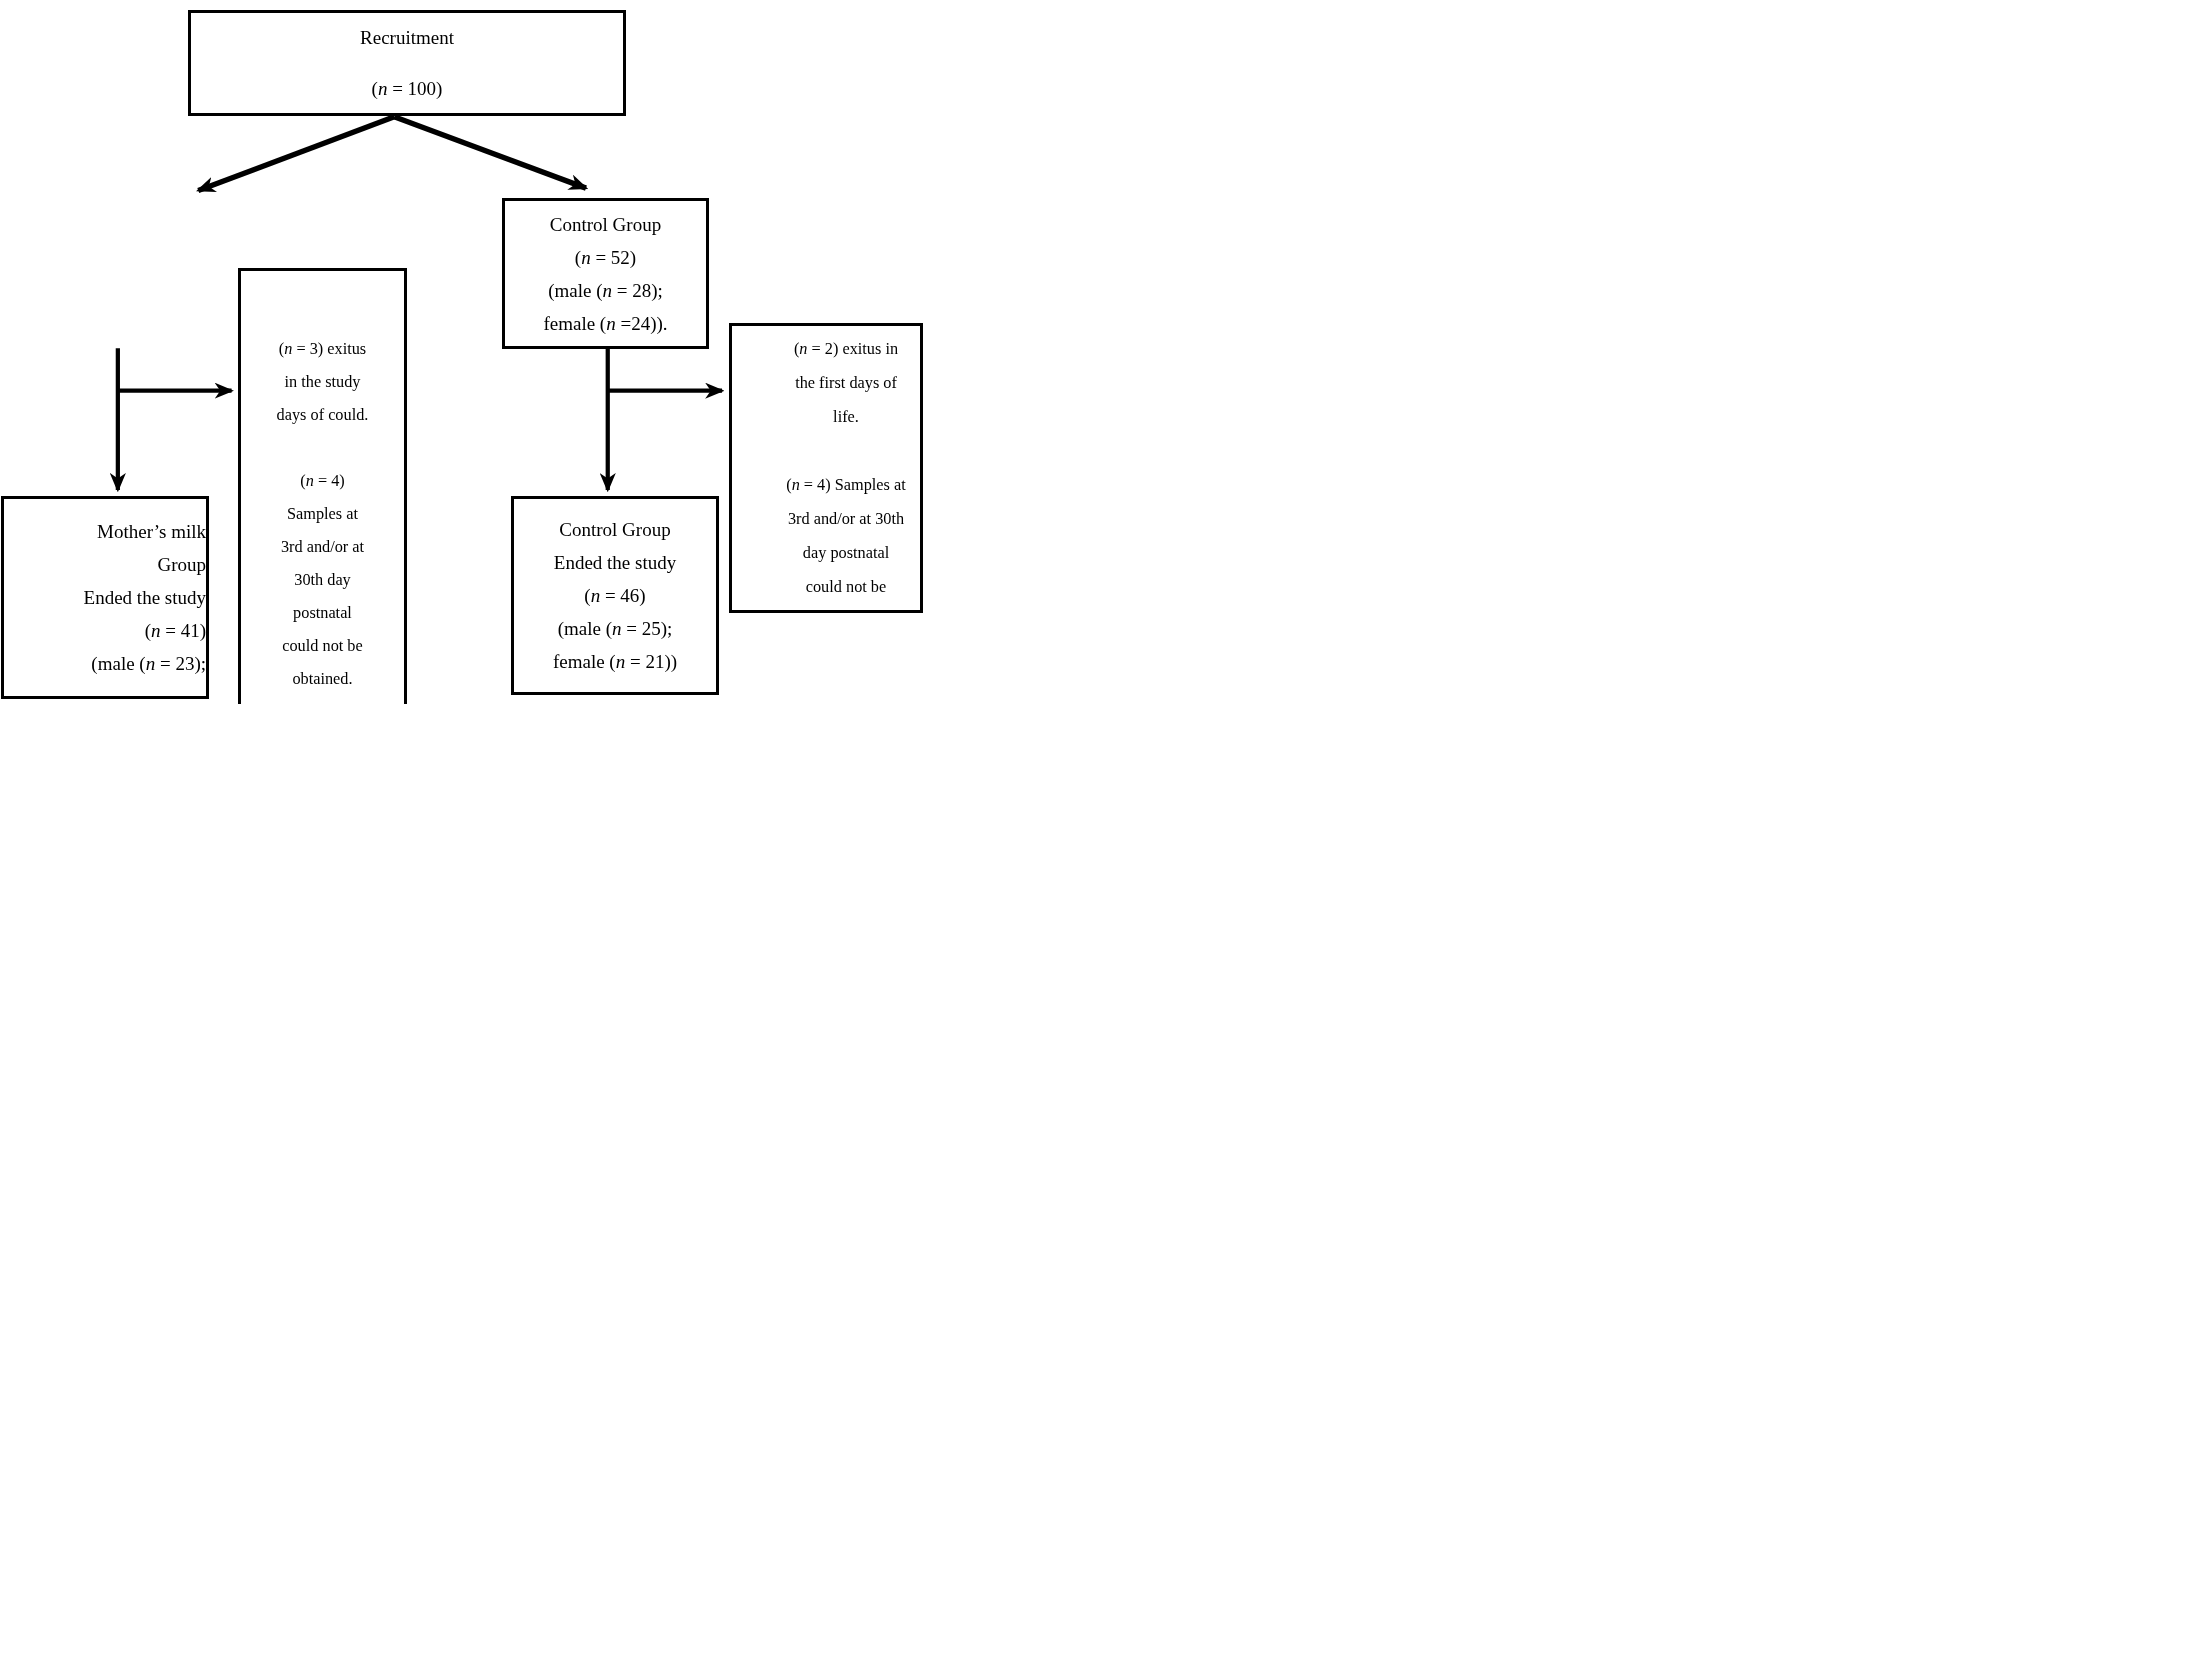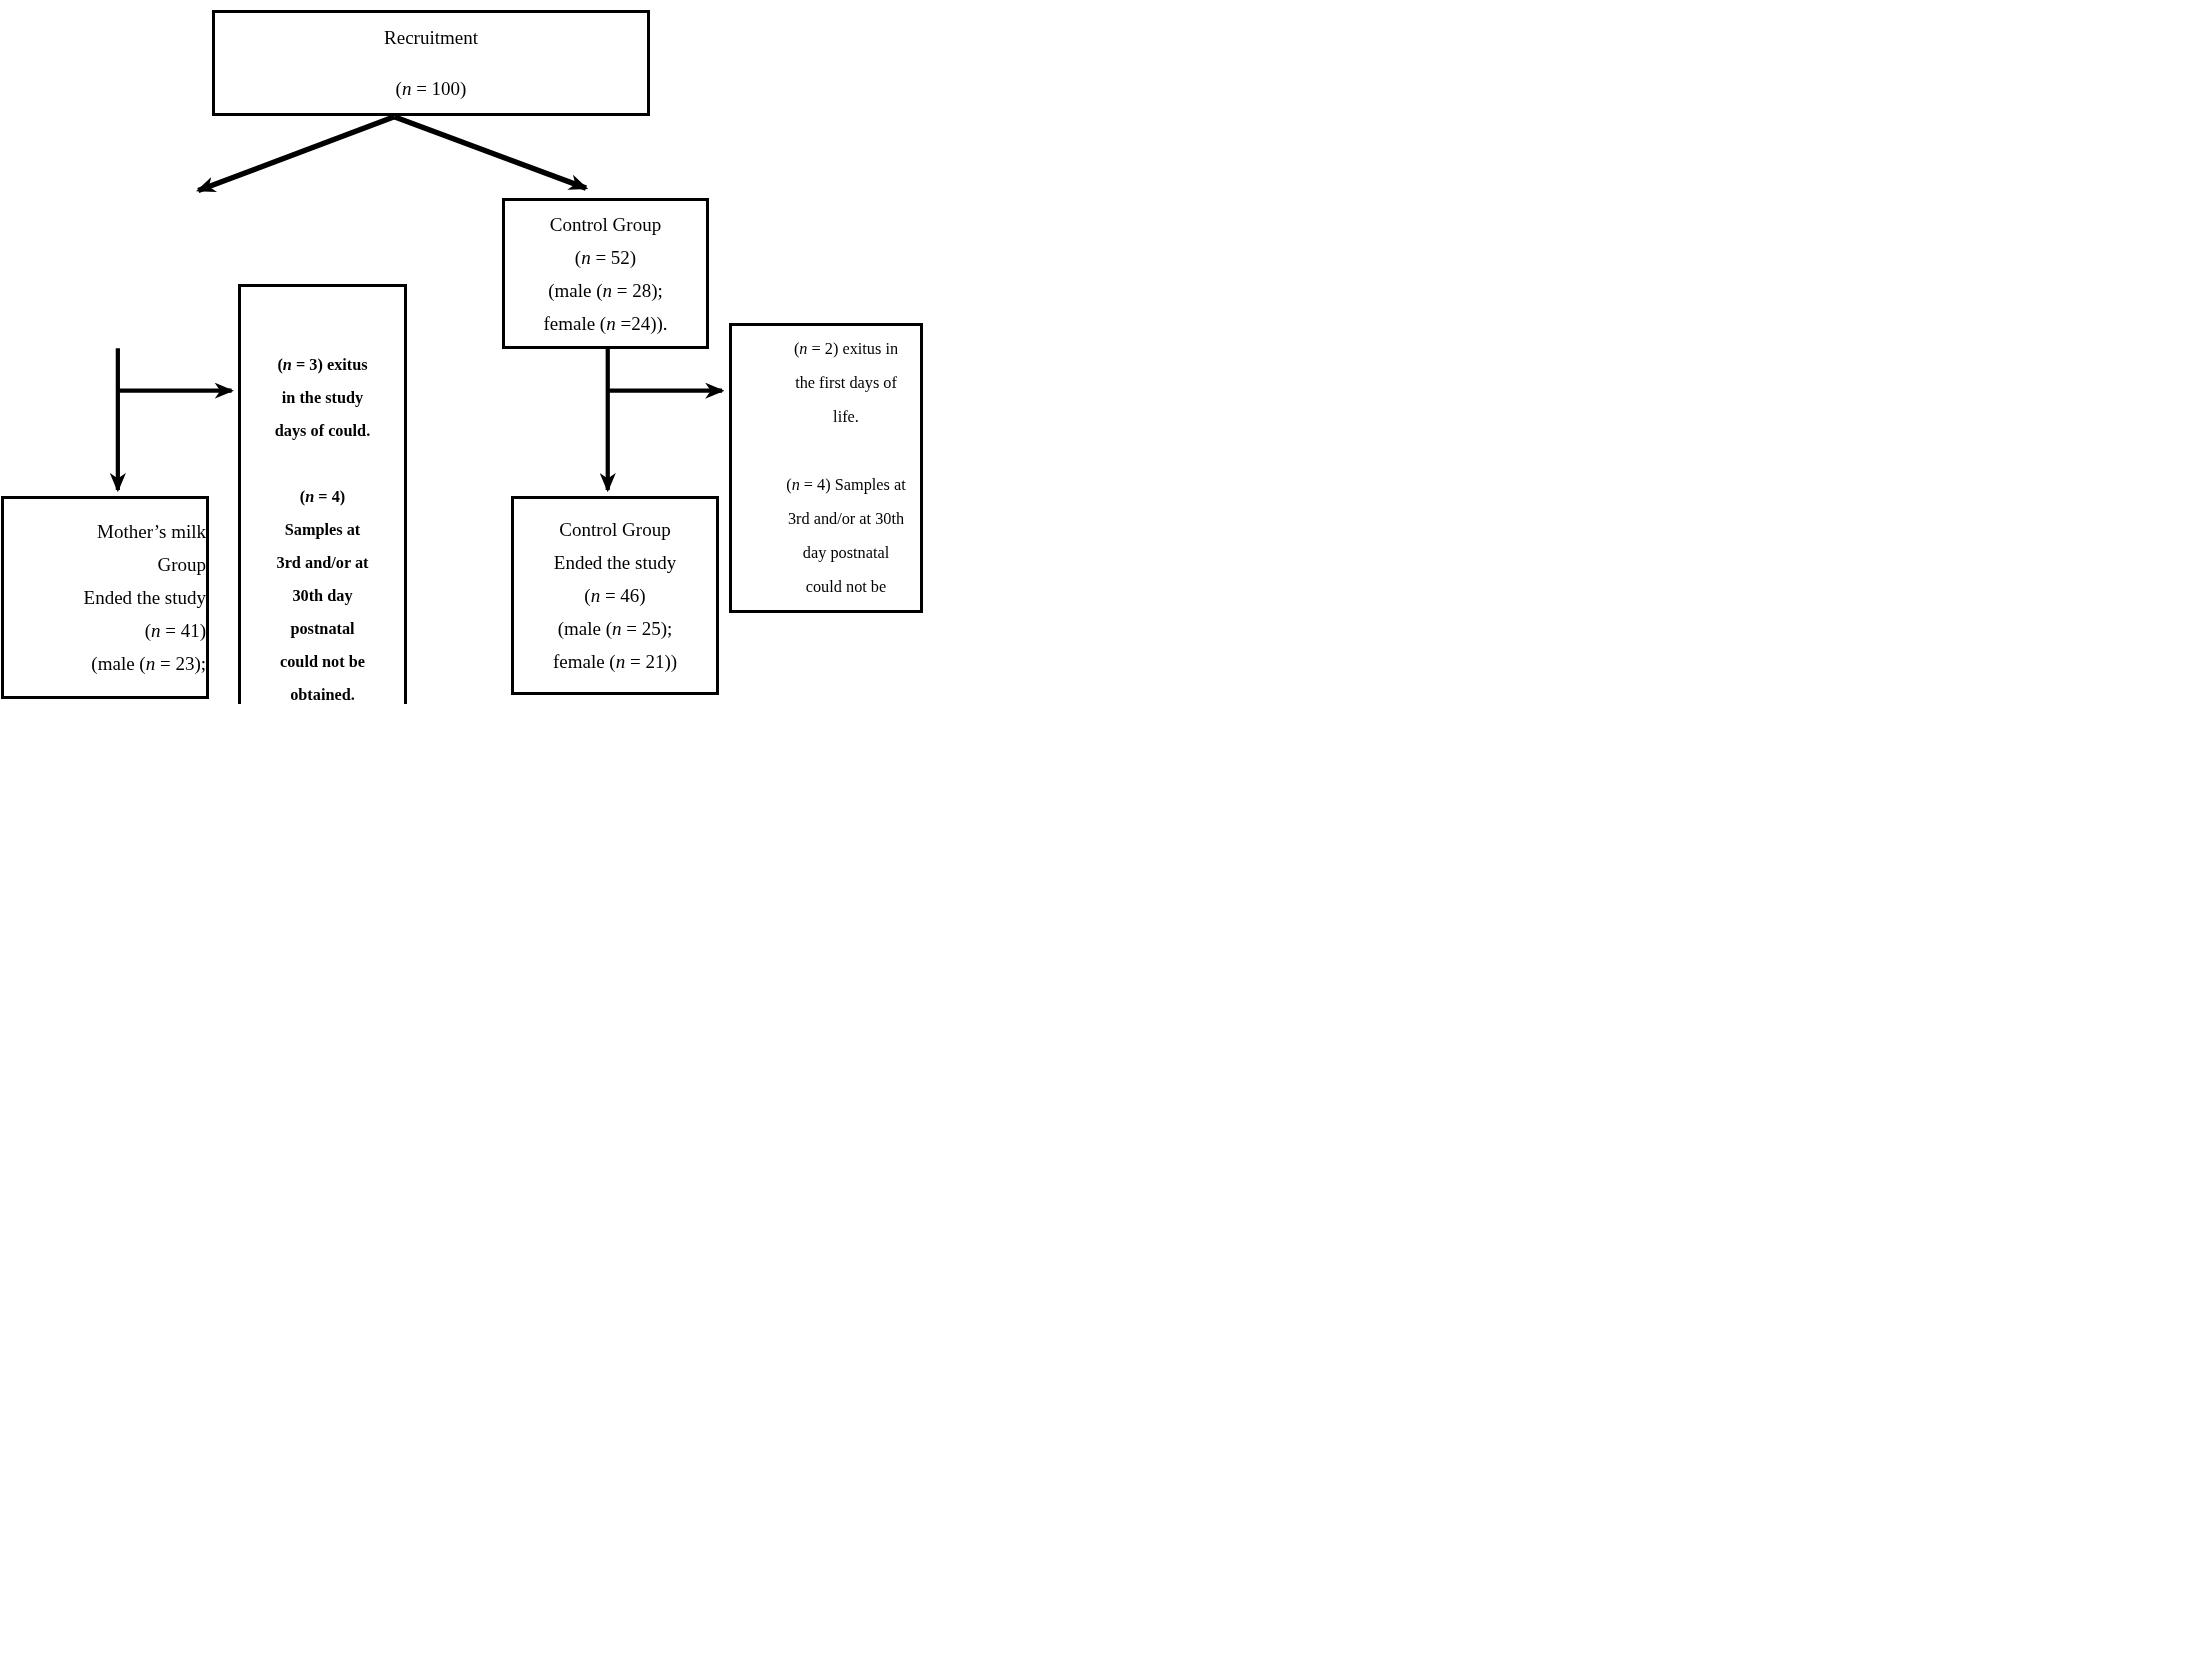--- a/index.html
+++ b/index.html
@@ -39,25 +39,25 @@
     align-items: center;
     text-align: center;
     z-index: 2;
     font-size: 19px;
   }
   .box .ln {
     display: block;
     line-height: 33px;
     white-space: nowrap;
   }
-  .box-recruitment        { left: 188px;  top: 9.7px;  width: 438px; height: 106px; margin-left: 24px; }
+  .box-recruitment        { left: 188px;  top: 9.7px;  width: 438px; height: 106px; }
   .box-recruitment .ln    { line-height: 51px; }
   .box-colostrum          { left: 10.3px;   top: 198px; width: 207px; height: 151px; }
   .box-control            { left: 502px;  top: 198px; width: 207px; height: 151px; }
-  .box-colostrum-excl     { left: 238px;  top: 284px; width: 169px; height: 490px; font-size: 16.3px; font-weight: bold; }
+  .box-colostrum-excl     { left: 238px;  top: 268px; width: 169px; height: 490px; font-size: 16.3px; }
   .box-control-excl       { left: 729px; top: 323px; width: 194px; height: 290px; font-size: 16.3px; padding-left: 40px; }
   .box-colostrum-excl .ln { line-height: 33px; }
   .box-control-excl .ln   { line-height: 34px; }
   .box-mothers-milk       { left: 1px;   top: 496px; width: 208px; height: 203px; align-items: flex-end; }
   .box-control-ended      { left: 511px;  top: 496px; width: 208px; height: 199px; }
   .box i { font-style: italic; }
 </style>
 </head>
 <body>
 

